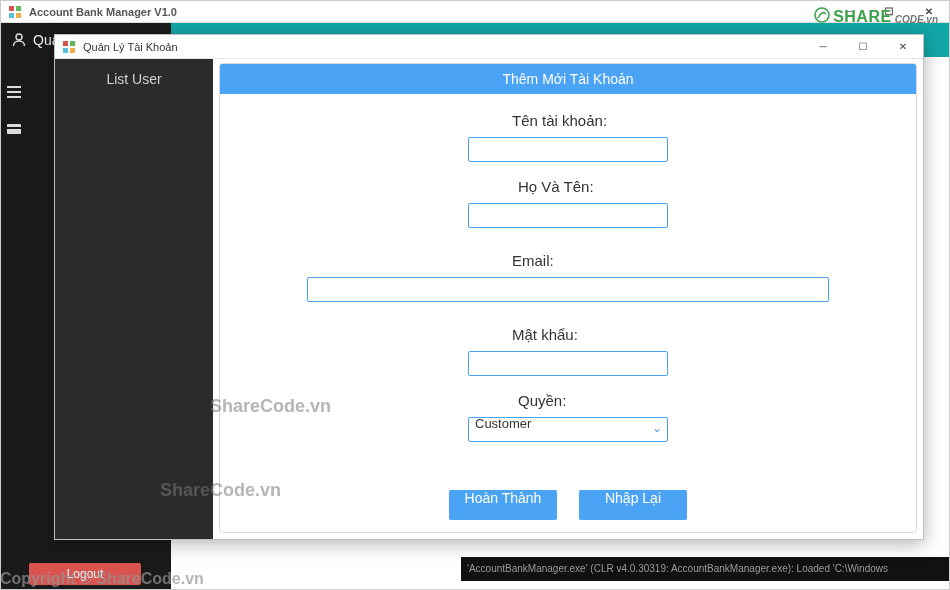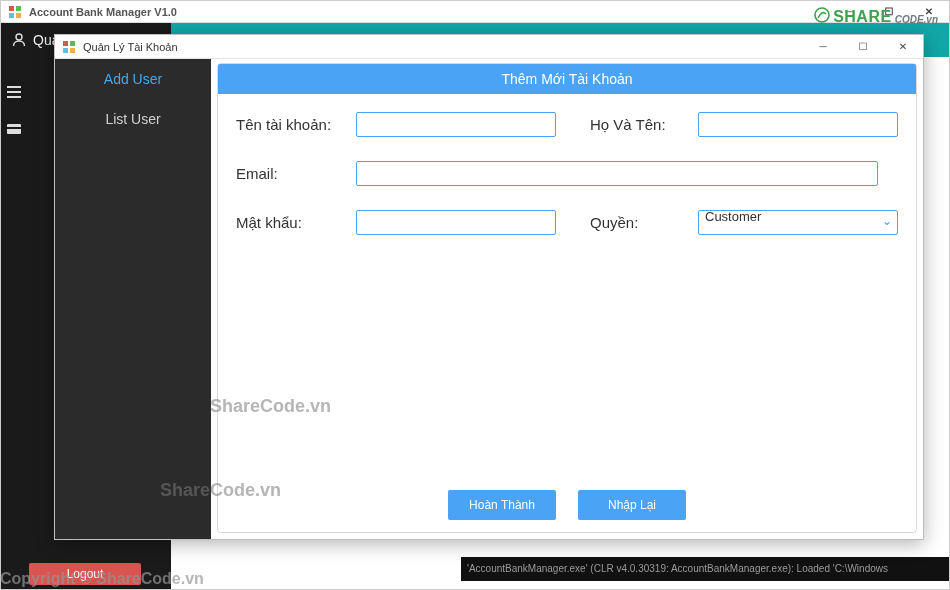--- a/index.html
+++ b/index.html
@@ -34,34 +34,34 @@
 
 .sidebar { width: 158px; background: #2b2b2b; display: flex; flex-direction: column; }
 .sidebar-item { height: 40px; display: flex; align-items: center; justify-content: center; font-size: 14px; color: #d0d0d0; cursor: pointer; }
 .sidebar-item.active { color: #3fa9f5; }
 
 .main { flex: 1; padding: 4px 6px 6px 6px; display: flex; flex-direction: column; }
 .panel { flex: 1; border: 1px solid #d9d9d9; border-radius: 4px; display: flex; flex-direction: column; }
 .panel-header { height: 30px; background: #4aa3f5; color: #fff; display: flex; align-items: center; justify-content: center; font-size: 14px; border-top-left-radius: 2px; border-top-right-radius: 2px; }
 .form-area { flex: 1; padding: 18px 18px 10px 18px; position: relative; }
 
-.form-row { display: flex; align-items: center; margin-bottom: 24px; gap: 8px; }
+.form-row { display: flex; align-items: center; margin-bottom: 24px; gap: 8px; flex-direction: column; }
 .form-label { font-size: 15px; color: #333; width: 112px; flex: 0 0 auto; }
 .text-input { height: 25px; border: 1px solid #4aa3f5; border-radius: 2px; padding: 0 6px; font-size: 13px; background: #fff; }
 .text-input.short { width: 200px; }
 .text-input.long { width: 522px; }
 .gap-mid { width: 18px; flex: 0 0 auto; }
 .form-label2 { font-size: 15px; color: #333; width: 100px; flex: 0 0 auto; }
 
 .select-wrap { position: relative; width: 200px; height: 25px; }
 .select-wrap .sel-box { width: 100%; height: 100%; border: 1px solid #4aa3f5; border-radius: 2px; padding: 0 22px 13px 6px; font-size: 13px; display: flex; align-items: center; color: #333; background: #fff; }
 .select-wrap .chev { position: absolute; right: 6px; top: 4px; color: #4aa3f5; font-size: 12px; }
 
 .button-row { position: absolute; bottom: 12px; left: 0; right: 0; display: flex; justify-content: center; gap: 22px; }
-.btn { height: 30px; min-width: 108px; background: #4aa3f5; color: #fff; font-size: 12px; border: none; border-radius: 2px; display: flex; align-items: center; justify-content: center; cursor: pointer; }
+.btn { height: 30px; min-width: 108px; background: #4aa3f5; color: #fff; font-size: 14px; border: none; border-radius: 2px; display: flex; align-items: flex-start; justify-content: center; cursor: pointer; }
 
 
 .wm { position: absolute; color: rgba(120,120,120,0.55); font-size: 18px; font-weight: 600; pointer-events: none; }
 
 .logo-wm { position: absolute; right: 12px; top: 6px; pointer-events: none; display: flex; align-items: center; gap: 2px; font-weight: 700; font-size: 16px; }
 .logo-wm .g { color: #3aa24a; }
 .logo-wm .txt1 { color: #3aa24a; letter-spacing: 0.5px; }
 .logo-wm .txt2 { color: #777; font-size: 10px; font-weight: 600; margin-left: 1px; margin-top: 4px; font-style: italic; }
 
 .copyright { position: absolute; left: 0; right: 0; bottom: 2px; color: rgba(150,150,150,0.7); font-size: 16px; font-weight: 600; pointer-events: none; }
@@ -136,23 +136,20 @@
         </svg>
     </span>
     <span>Quản Lý Tài Khoản</span>
     <span class="shell-title-spacer"></span>
     <div class="win-btn">─</div>
     <div class="win-btn">☐</div>
     <div class="win-btn close">✕</div>
   </div>
   <div class="child-body">
     <div class="sidebar">
-      <div class="sidebar-item active">
-        <span>Add User</span>
-      </div>
       <div class="sidebar-item">
         <span>List User</span>
       </div>
     </div>
     <div class="main">
       <div class="panel">
         <div class="panel-header">
           <span>Thêm Mới Tài Khoản</span>
         </div>
         <div class="form-area">

